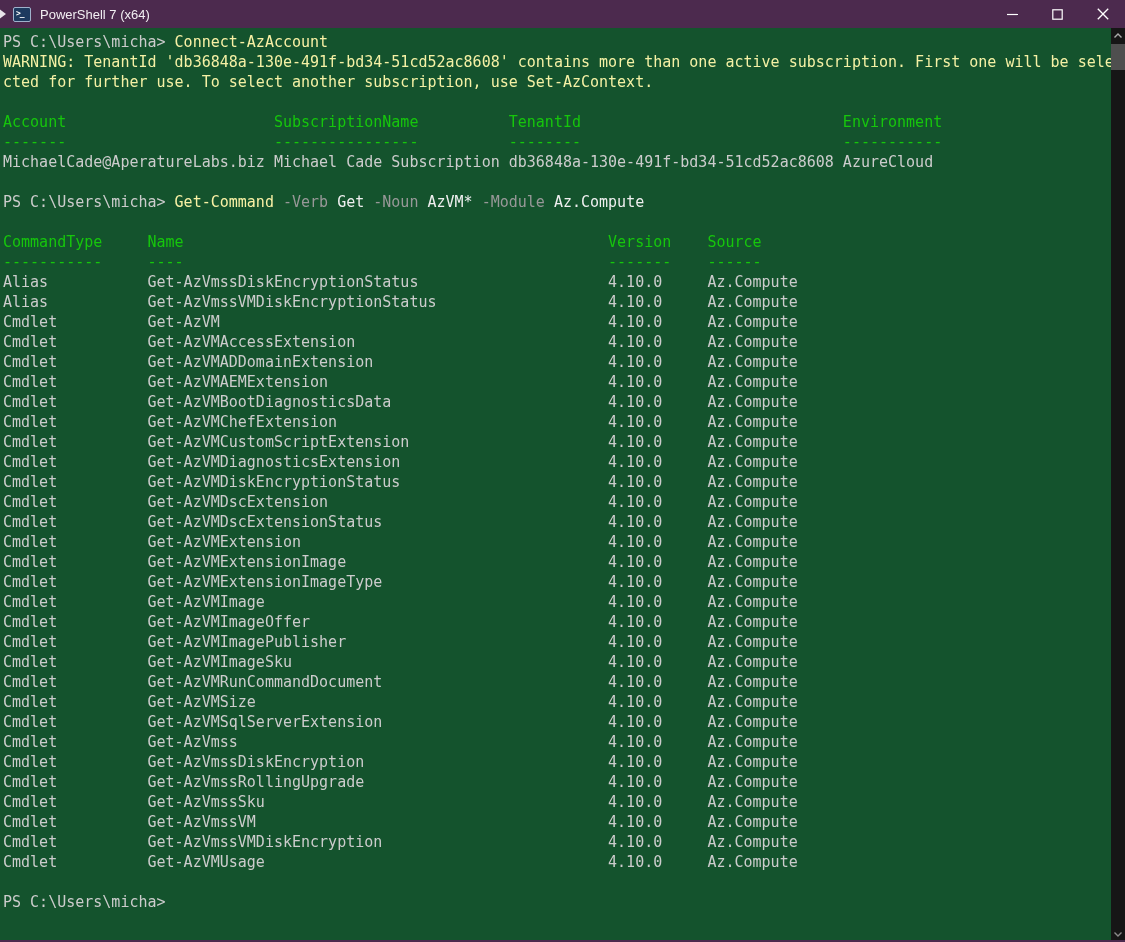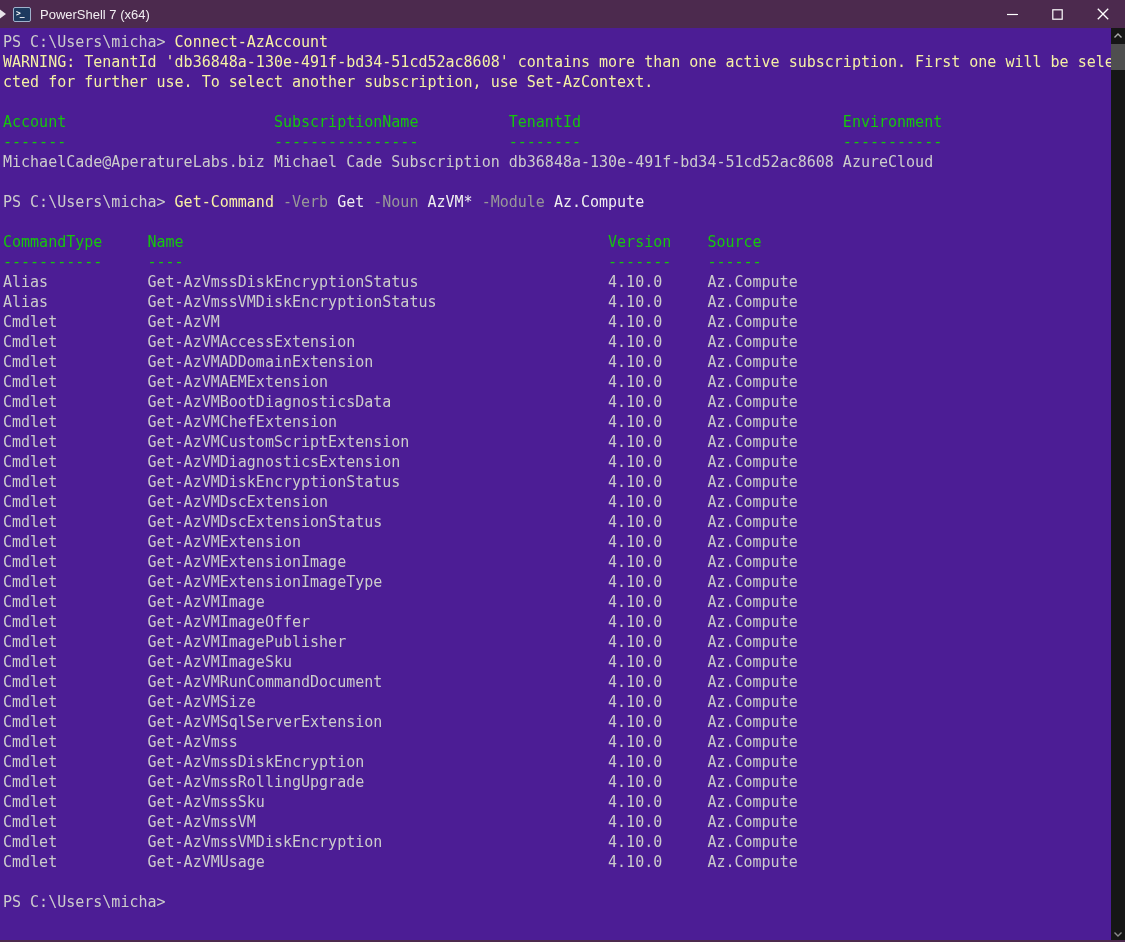--- a/index.html
+++ b/index.html
@@ -30,21 +30,21 @@
   }
   .title-text { color:#F2EFF2; font-size:13px; margin-left:9px; }
   .titlebar-buttons { display:flex; height:100%; }
   .caption-btn {
     width:45px; height:100%; display:flex; align-items:center;
     justify-content:center; cursor:default;
   }
   .caption-btn svg { display:block; }
 
   
-  .console-area { flex:1; display:flex; background:#4c1d95; overflow:hidden; }
+  .console-area { flex:1; display:flex; background:#14532d; overflow:hidden; }
   .terminal {
     flex:1; overflow:hidden; padding:4px 0 0 3px;
     font-family:"DejaVu Sans Mono", monospace;
     font-size:15px; line-height:20px; white-space:pre; color:#CCCCCC;
   }
   .tl { height:20px; }
 
   
   .scrollbar {
     width:14px; flex:0 0 14px; background:#161616;

